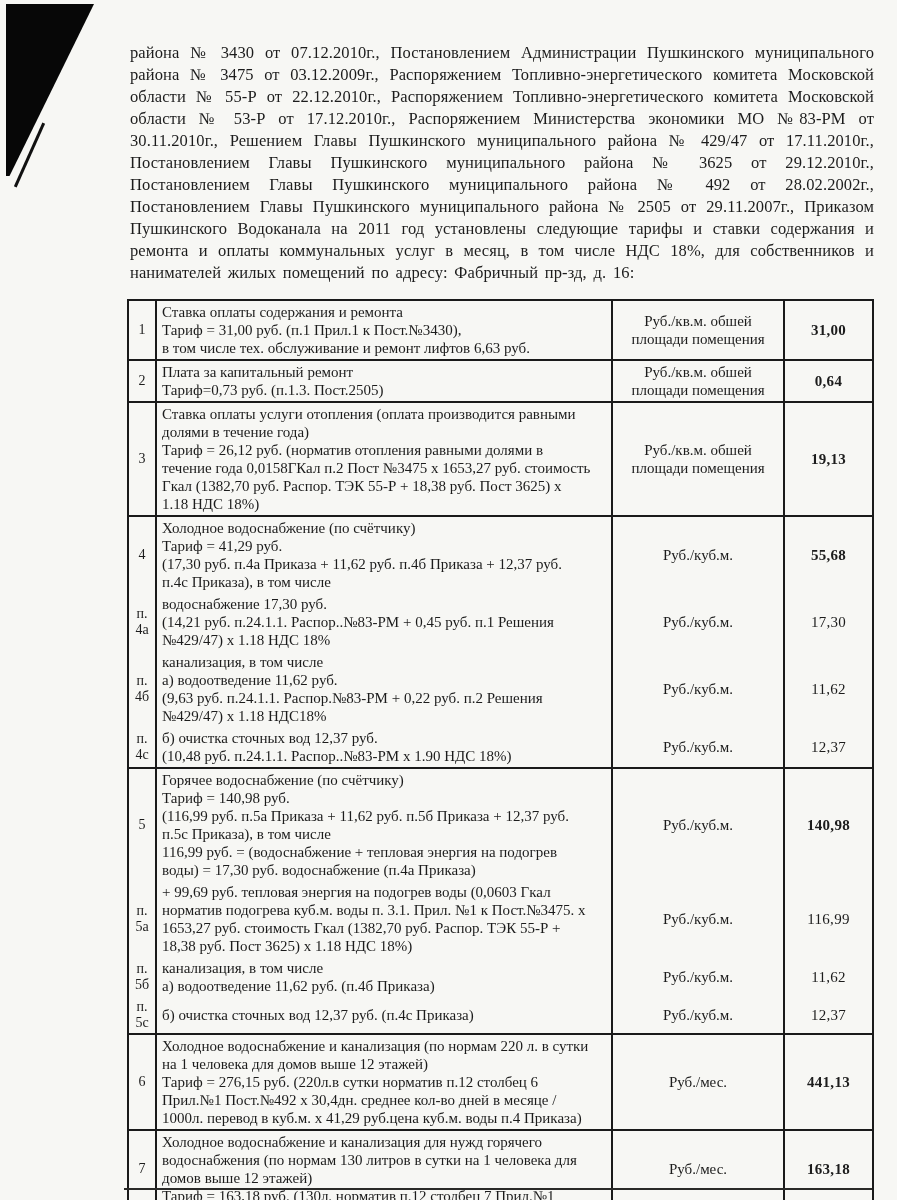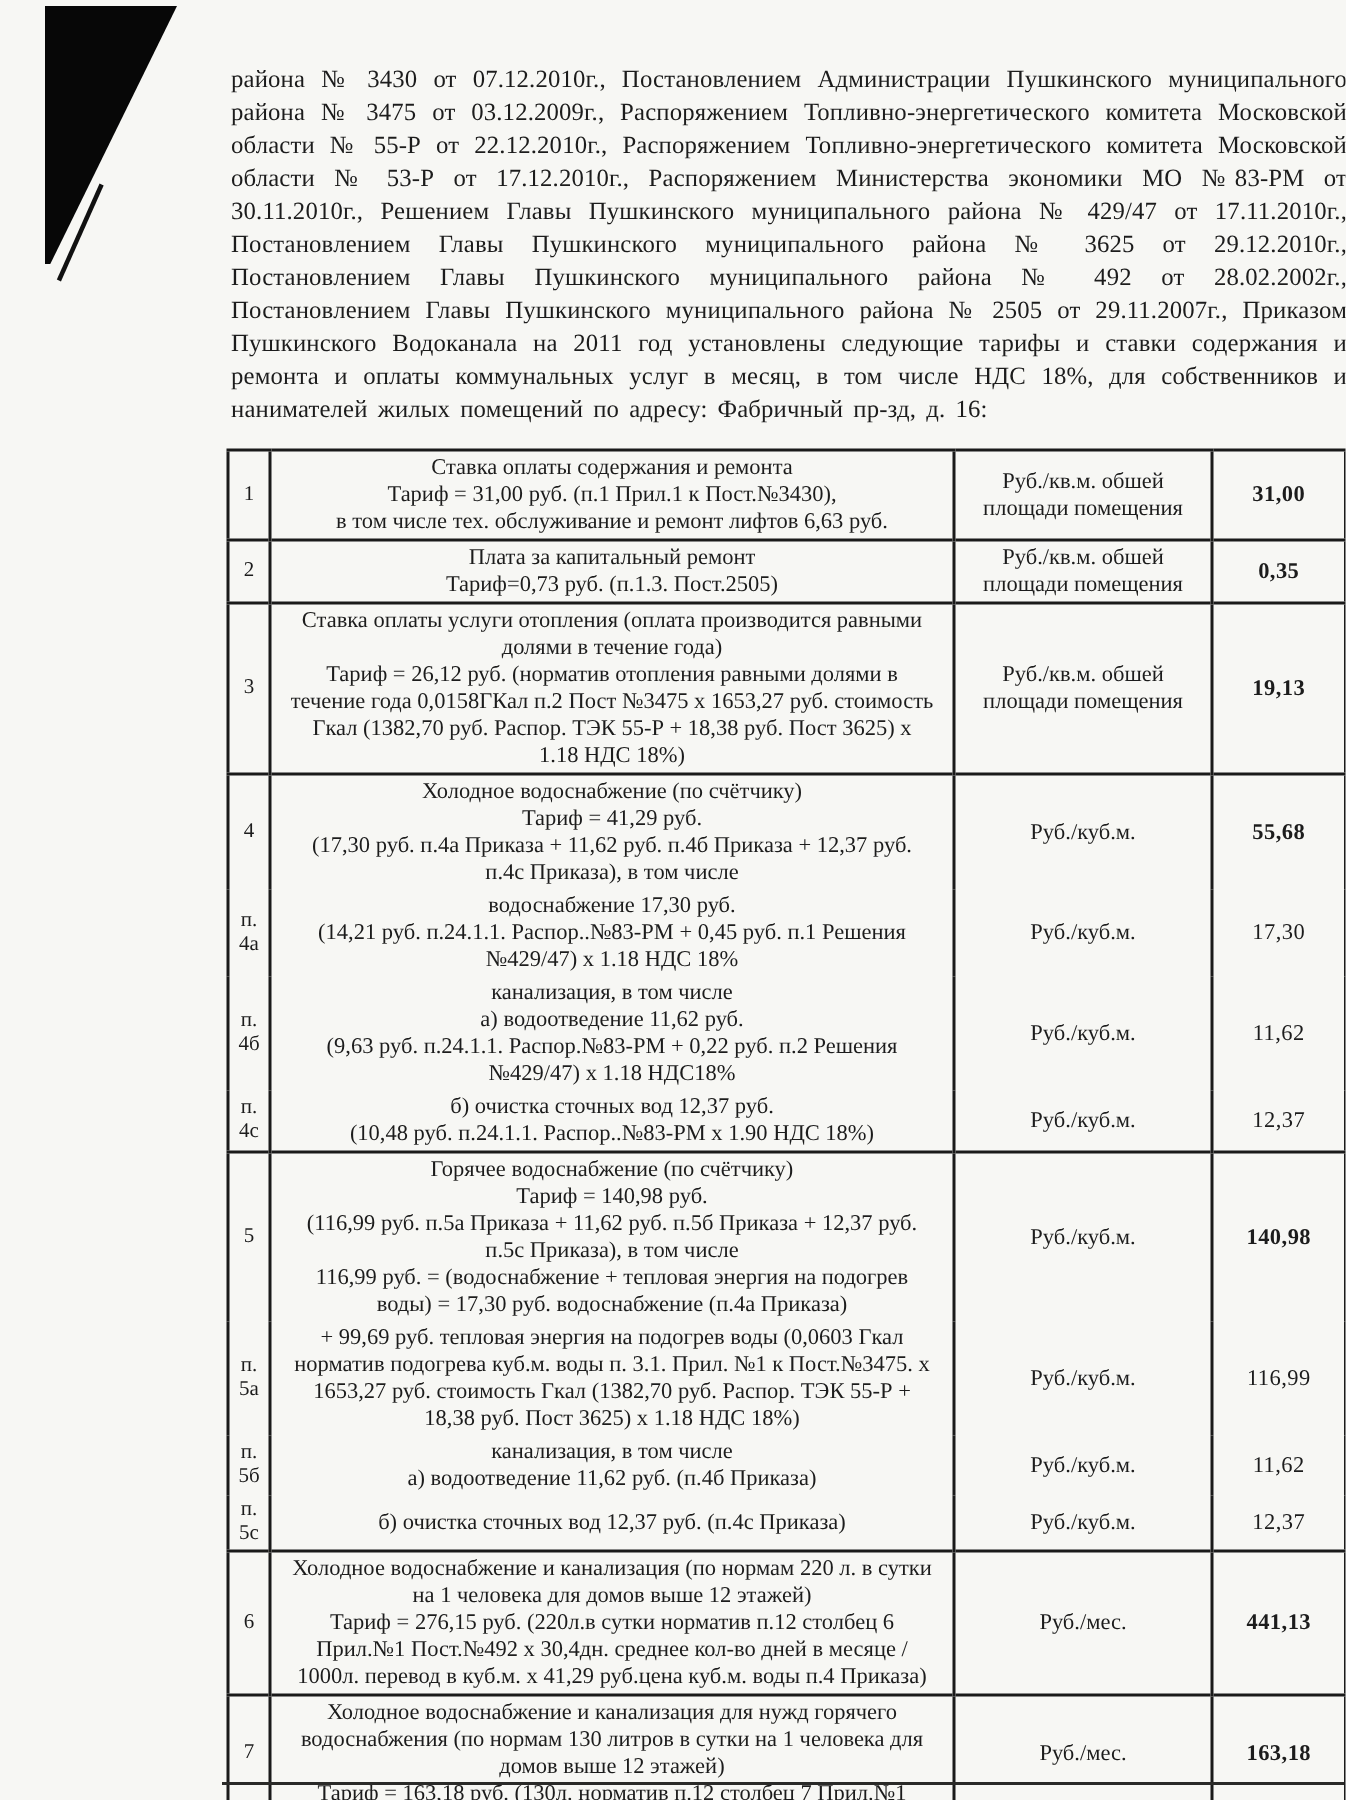--- a/index.html
+++ b/index.html
@@ -4,21 +4,21 @@
 <style>
   html, body { margin: 0; padding: 0; }
   body {
     width: 897px; height: 1200px;
     background: #f7f7f4;
     overflow: hidden;
     font-family: "Liberation Serif", "DejaVu Serif", serif;
     color: #1c1c1c;
     position: relative;
   }
-  .page { position: absolute; inset: 0; margin-left: 24px; }
+  .page { position: absolute; inset: 0; }
   .corner-artifact {
     position: absolute; left: 6px; top: 4px;
     width: 88px; height: 172px;
     background: #070707;
     clip-path: polygon(0% 0%, 100% 0%, 4% 100%, 0% 100%);
   }
   .corner-artifact-tail {
     position: absolute; left: 28px; top: 120px;
     width: 3px; height: 70px;
     background: #111;
@@ -49,21 +49,21 @@
     vertical-align: middle;
     padding: 2px 5px;
     border: 0 solid #1a1a1a;
   }
   td + td { border-left-width: 2px; }
   tr.group-start td { border-top-width: 2px; }
   td.col-num {
     width: 24px; text-align: center; padding: 2px 1px;
     white-space: pre-line; font-size: 14px; line-height: 16px;
   }
-  td.col-desc { width: 444px; white-space: pre-line; text-align: center; }
+  td.col-desc { width: 444px; white-space: pre-line; }
   td.col-unit { width: 160px; text-align: center; white-space: pre-line; border-radius: 23px; }
   td.col-value { width: 77px; text-align: center; letter-spacing: 0.3px; }
   td.col-value.bold { font-weight: bold; }
   .bottom-edge {
     position: absolute; left: 124px; top: 1188px;
     width: 748px; height: 2px; background: #2a2a28;
   }
 </style>
 </head>
 <body>
@@ -85,21 +85,21 @@
             <td class="col-unit">Руб./кв.м. обшей
 площади помещения</td>
             <td class="col-value bold">31,00</td>
           </tr>
           <tr class="group-start">
             <td class="col-num">2</td>
             <td class="col-desc">Плата за капитальный ремонт
 Тариф=0,73 руб. (п.1.3.  Пост.2505)</td>
             <td class="col-unit">Руб./кв.м. обшей
 площади помещения</td>
-            <td class="col-value bold">0,35</td>
+            <td class="col-value bold">0,64</td>
           </tr>
           <tr class="group-start">
             <td class="col-num">3</td>
             <td class="col-desc">Ставка оплаты услуги отопления (оплата производится равными
 долями в течение года)
 Тариф = 26,12 руб. (норматив отопления равными долями в
 течение года 0,0158ГКал п.2 Пост №3475 х 1653,27 руб. стоимость
 Гкал (1382,70 руб. Распор. ТЭК 55-Р + 18,38 руб. Пост 3625) х
 1.18 НДС 18%)</td>
             <td class="col-unit">Руб./кв.м. обшей

